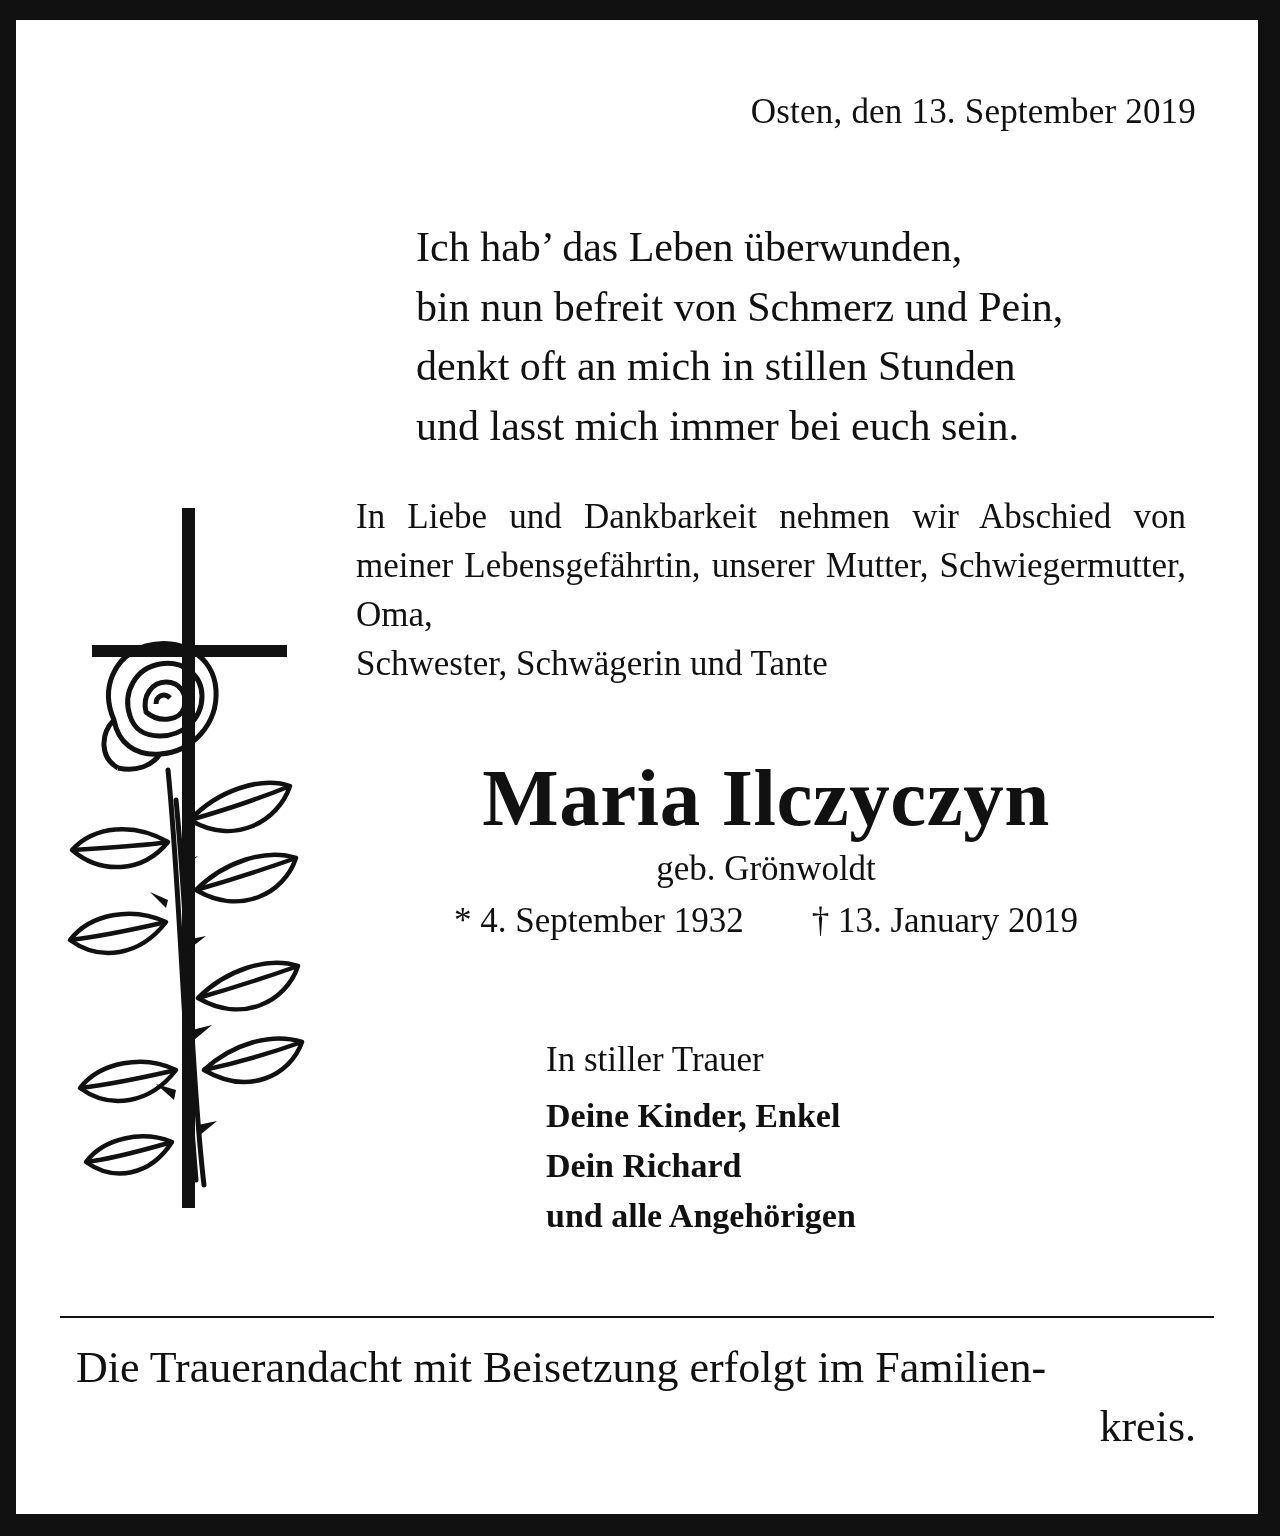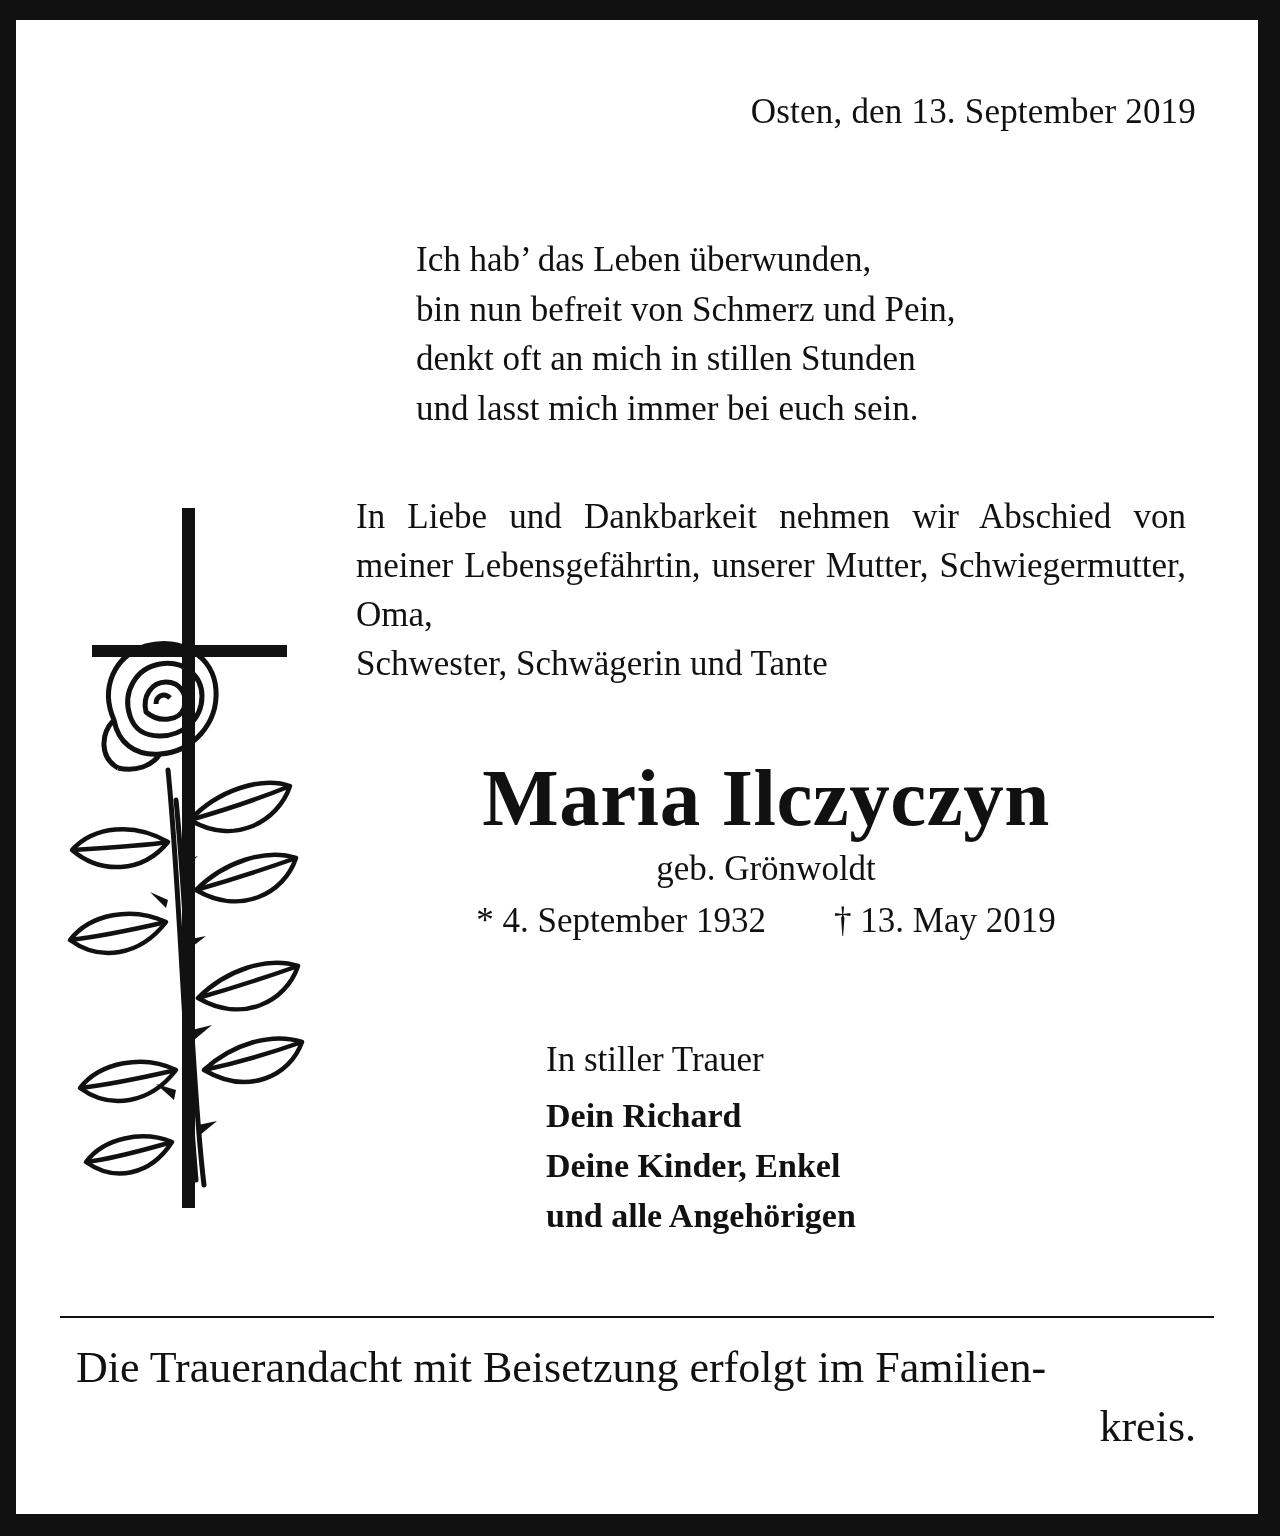--- a/index.html
+++ b/index.html
@@ -38,23 +38,22 @@
     letter-spacing: .2px;
     white-space: nowrap;
   }
 
   
   .poem {
     position: absolute;
     top: 198px;
     left: 400px;
     width: 800px;
-    font-size: 35px;
+    font-size: 42px;
     line-height: 1.42;
-    margin-top: 17px;
   }
   .poem div { white-space: nowrap; }
 
   
   .announcement {
     position: absolute;
     top: 472px;
     left: 340px;
     width: 830px;
     font-size: 35px;
@@ -153,28 +152,28 @@
     <div class="announcement">
       <span>In Liebe und Dankbarkeit nehmen wir Abschied von meiner Lebensgefährtin, unserer Mutter, Schwiegermutter, Oma,</span>
       <div class="last-line">Schwester, Schwägerin und Tante</div>
     </div>
 
     <div class="name-block">
       <div class="deceased-name">Maria Ilczyczyn</div>
       <div class="maiden-name">geb. Grönwoldt</div>
       <div class="life-dates">
         <span>* 4. September 1932</span>
-        <span>† 13. May 2019</span>
+        <span>† 13. January 2019</span>
       </div>
     </div>
 
     <div class="mourners">
       <div class="intro">In stiller Trauer</div>
+      <div class="family-line">Deine Kinder, Enkel</div>
       <div class="family-line">Dein Richard</div>
-      <div class="family-line">Deine Kinder, Enkel</div>
       <div class="family-line">und alle Angehörigen</div>
     </div>
 
     <div class="divider"></div>
 
     <div class="footer-note">
       <span>Die Trauerandacht mit Beisetzung erfolgt im Familien-</span>
       <div class="tail">kreis.</div>
     </div>
 

